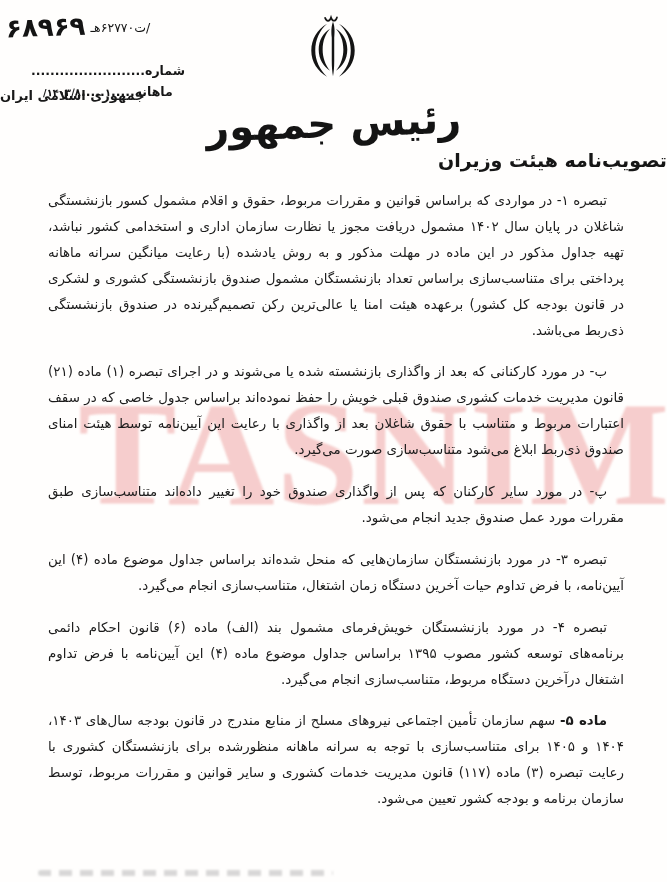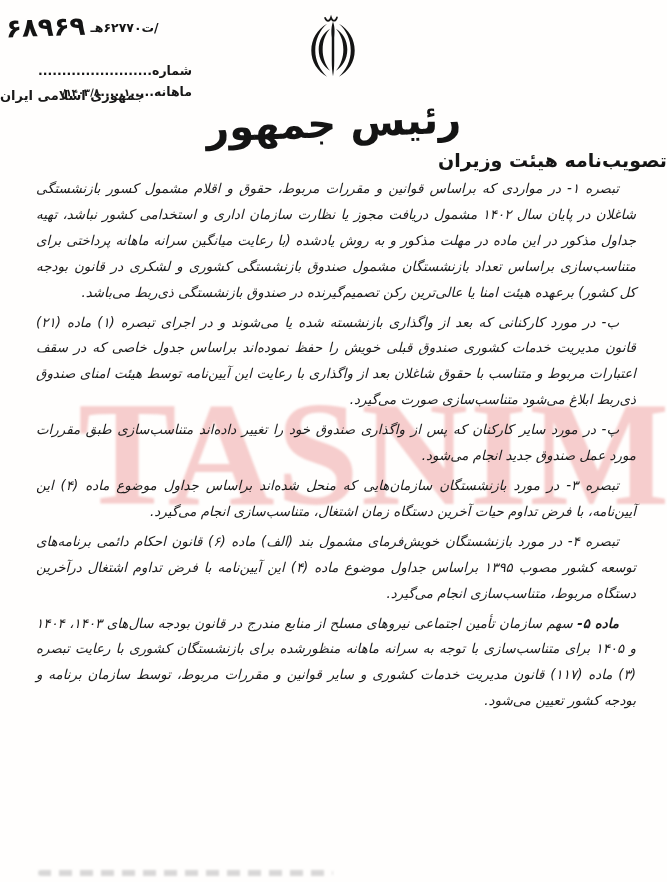--- a/index.html
+++ b/index.html
@@ -10,25 +10,25 @@
   
   .refline{
     position:absolute;top:12px;left:6px;width:175px;direction:rtl;text-align:left;
     white-space:nowrap;
   }
   .ref-big{
     display:inline-block;font-size:26px;font-weight:bold;letter-spacing:3px;
     transform:rotate(-2deg);vertical-align:middle;color:#141414;
   }
   .ref-small{
-    display:inline-block;font-size:12.5px;font-weight:bold;vertical-align:middle;
+    display:inline-block;font-size:12.5px;font-weight:normal;vertical-align:middle;
     margin-right:6px;color:#141414;
   }
   .numdate{
-    position:absolute;top:60px;left:24px;width:168px;direction:rtl;text-align:right;
+    position:absolute;top:60px;left:24px;width:168px;direction:rtl;text-align:center;
     font-size:12.5px;font-weight:bold;color:#161616;line-height:21px;white-space:nowrap;
   }
   .numdate .dots{font-weight:bold;letter-spacing:1px;}
   .numdate .dval{font-size:10px;transform:rotate(-1deg);display:inline-block;}
   
   .emblem{position:absolute;top:12px;left:303px;width:60px;height:74px;}
   .republic{
     position:absolute;top:88px;left:0;width:100%;text-align:left;
     font-size:13px;font-weight:bold;color:#191919;
   }
@@ -46,21 +46,21 @@
     font-family:"Liberation Serif","DejaVu Serif",serif;font-weight:bold;
     font-size:148px;line-height:152px;text-align:center;letter-spacing:2px;
     color:rgba(228,112,112,0.34);filter:blur(1.2px);direction:ltr;
     z-index:1;pointer-events:none;user-select:none;
   }
   
   .bodytext{
     position:absolute;top:172px;right:27px;left:32px;z-index:2;
     font-size:13.4px;line-height:25.9px;text-align:justify;color:#1b1b1b;
   }
-  .bodytext p{margin:4px;text-indent:17px;font-style:italic;}
+  .bodytext p{margin:16px;text-indent:17px;}
   .lead{font-weight:normal;}
   .lead-bold{font-weight:bold;}
   
   .cutline{
     position:absolute;top:870px;left:38px;width:295px;height:6px;z-index:2;
     background:repeating-linear-gradient(90deg,#b9b9b9 0 13px,transparent 13px 21px);
     opacity:.55;filter:blur(1px);border-radius:3px;
   }
 </style>
 </head>

